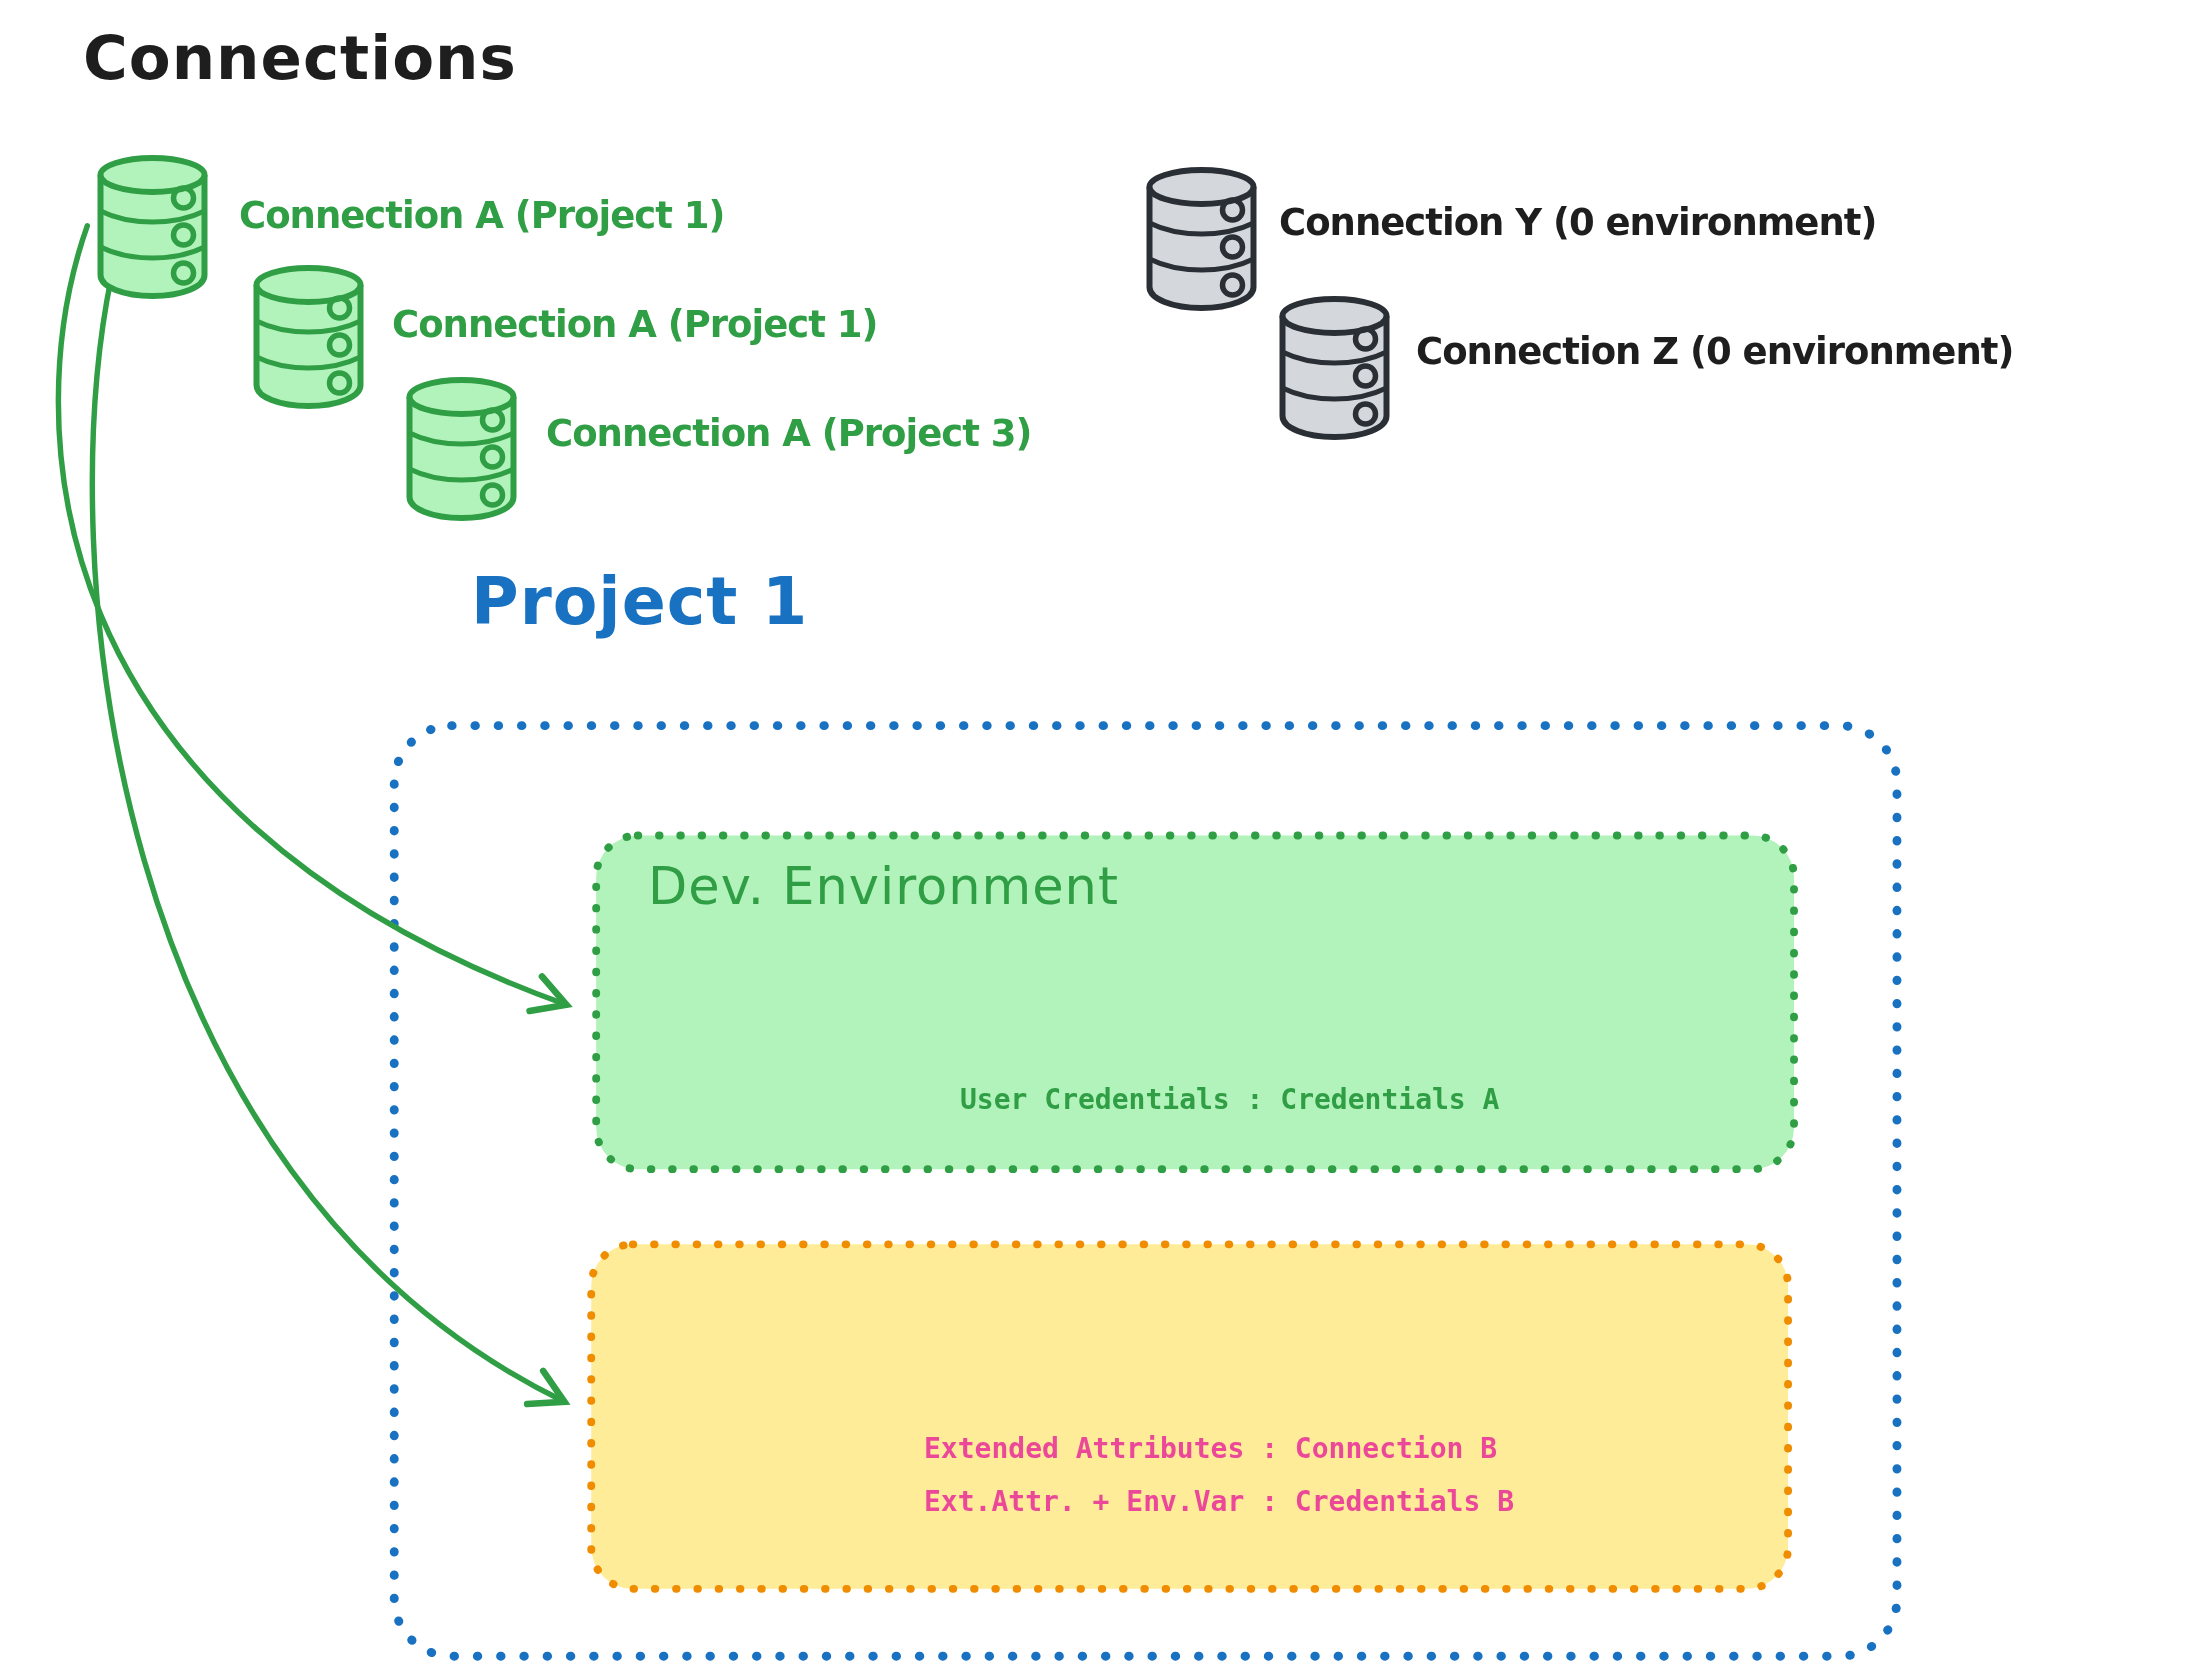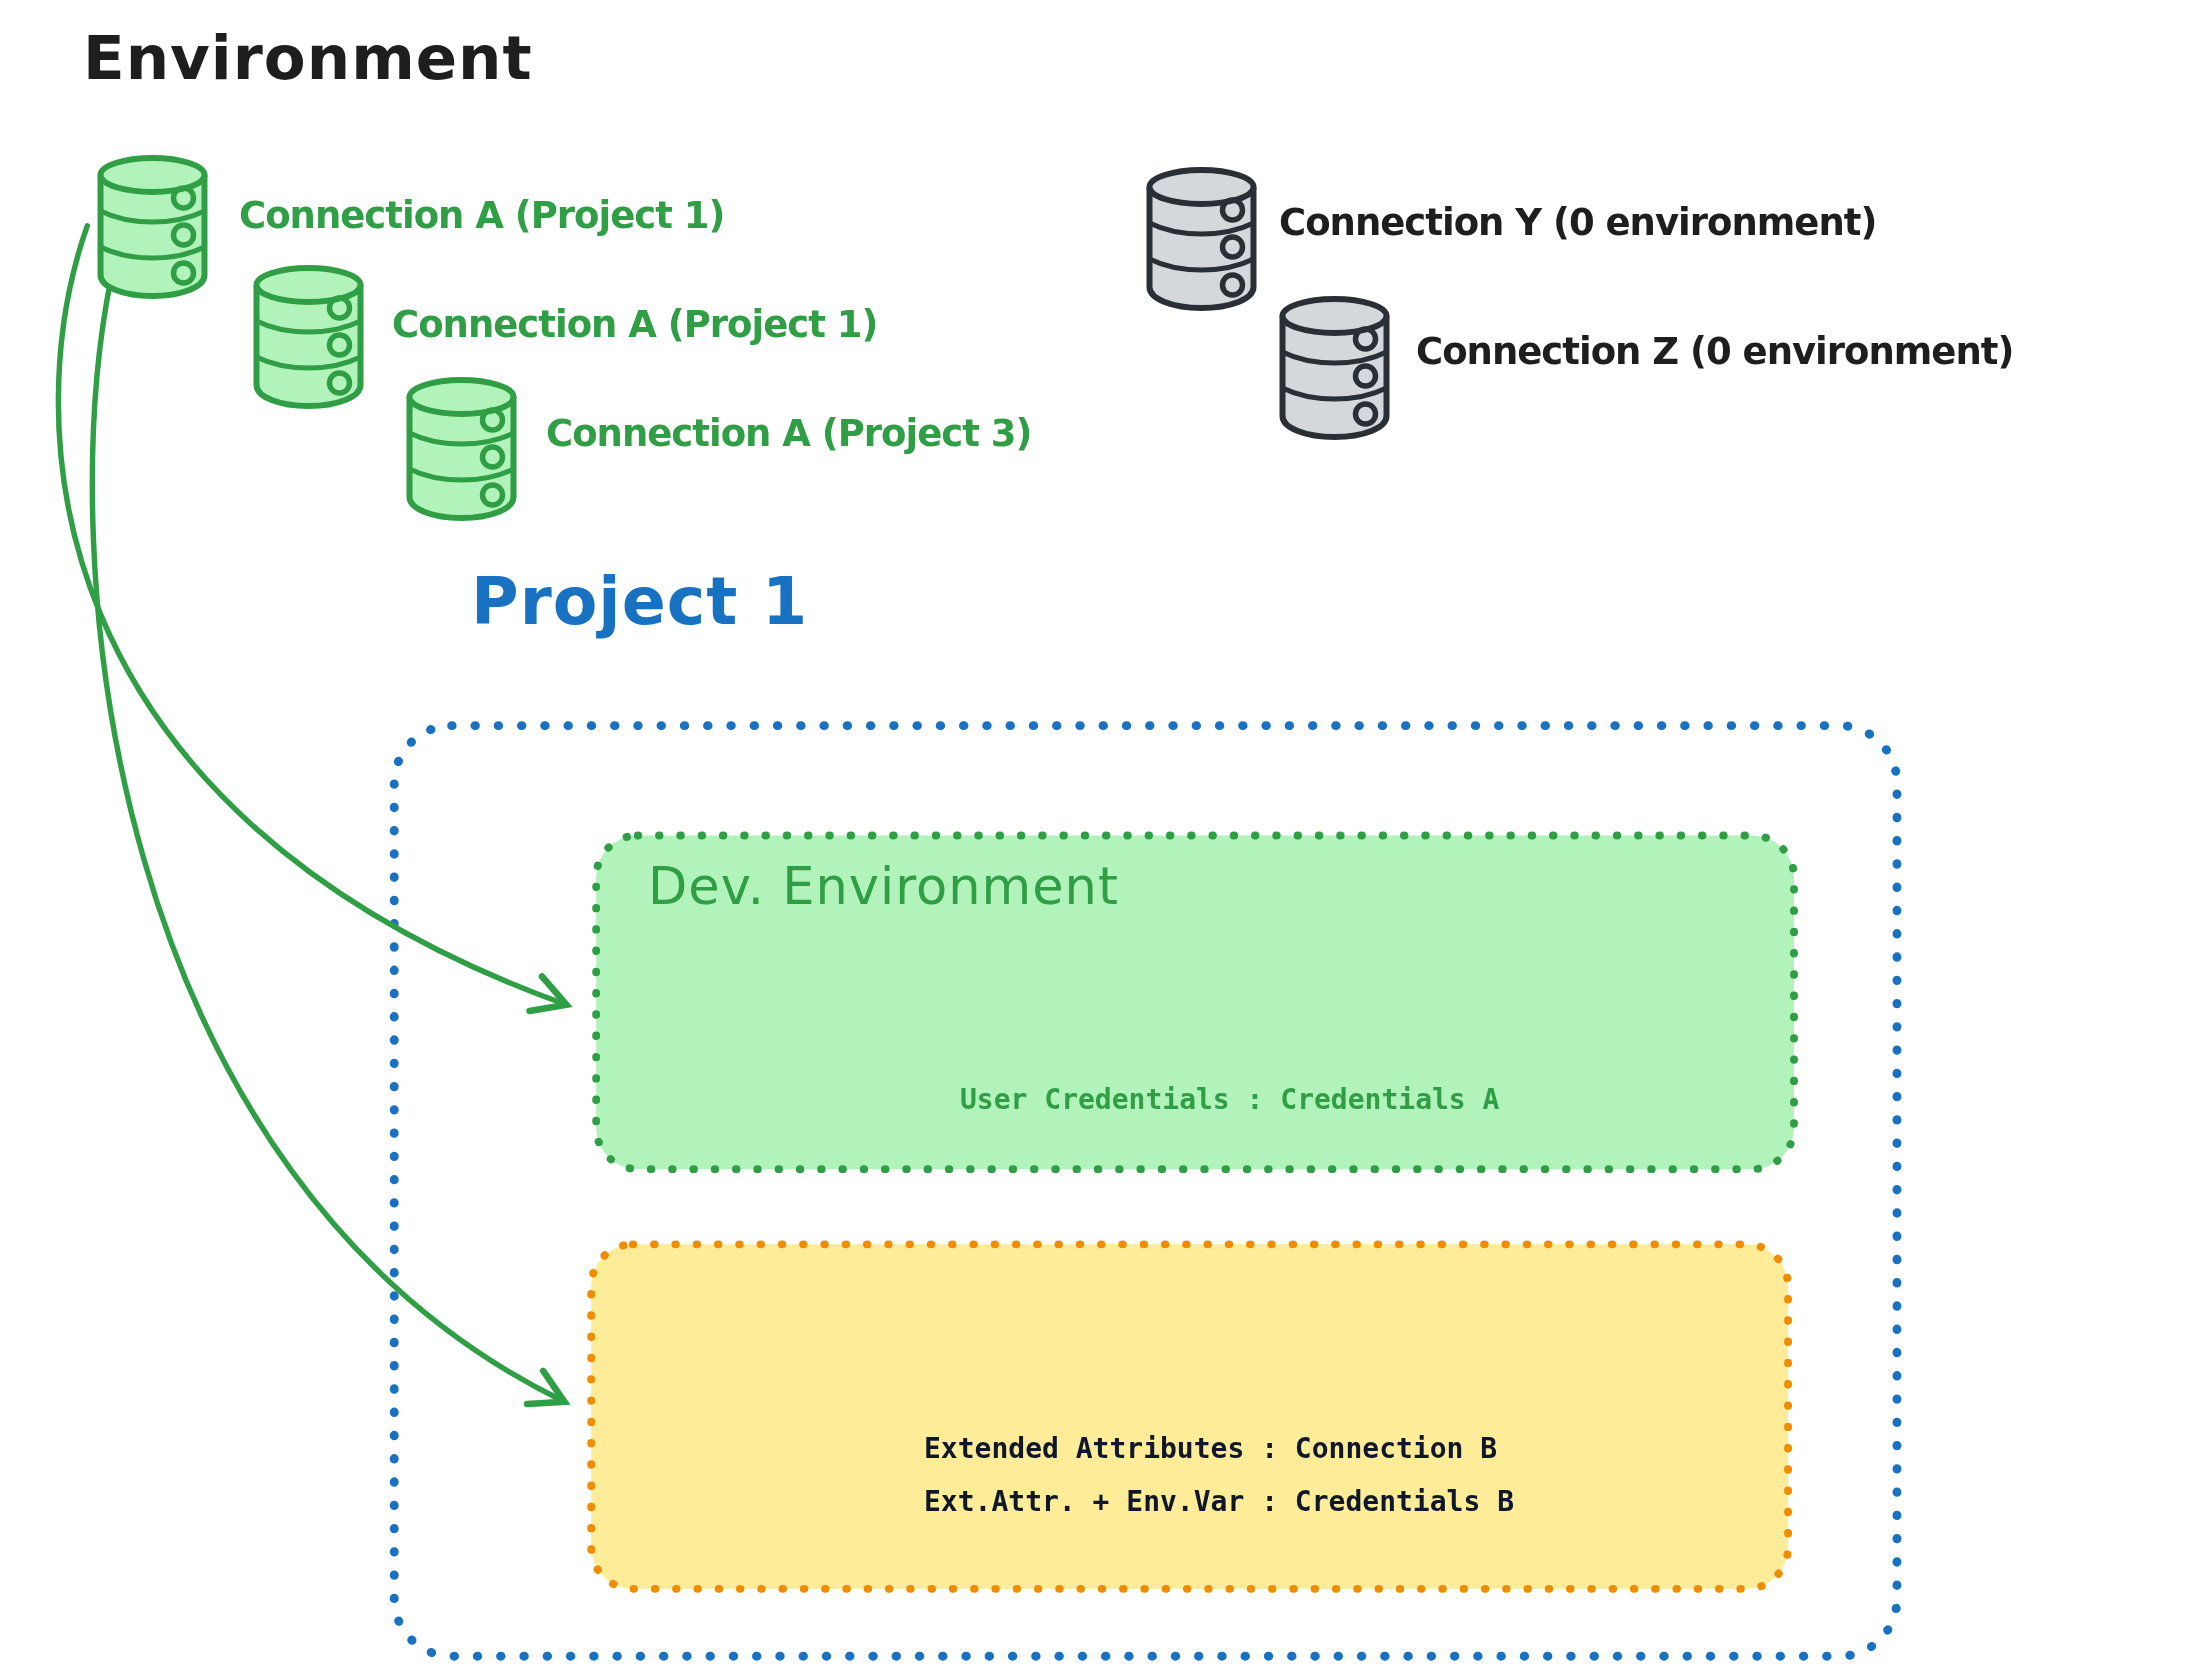--- a/index.html
+++ b/index.html
@@ -18,21 +18,21 @@
   .conn-dark  { color:#1e1e1e; }
 
   .project-title { left:471px; top:564px; font-size:65px; font-weight:700; color:#1971c2; letter-spacing:1px; }
 
   .env-title { font-size:51px; font-weight:400; letter-spacing:1px; }
   .dev-title  { left:648px; top:857px; color:#2f9e44; }
   .prod-title { left:655px; top:1275px; color:#f08c00; }
 
   .mono { font-family:"DejaVu Sans Mono", "Liberation Mono", monospace; font-weight:700; font-size:28px; }
   .dev-mapping { left:960px; top:1083px; color:#2f9e44; }
-  .prod-mappings { left:924px; top:1422px; color:#0f172a; line-height:53px; }
+  .prod-mappings { left:924px; top:1422px; color:#ec4899; line-height:53px; }
 
   .db { position:absolute; z-index:2; width:121px; height:152px; }
   .db-green { color:#2f9e44; --db-fill:#b2f2bb; }
   .db-gray  { color:#2a2f35; --db-fill:#d4d8dd; }
 </style>
 </head>
 <body>
 
 <div class="canvas">
 
@@ -60,21 +60,21 @@
     <rect x="398" y="733" width="1518" height="940" rx="58" fill="none" stroke="#1971c2" stroke-width="9" stroke-linecap="round" stroke-dasharray="0.5 23"></rect>
 
     <rect x="602" y="844" width="1210" height="337" rx="42" fill="#b2f2bb" stroke="#2f9e44" stroke-width="8" stroke-linecap="round" stroke-dasharray="0.5 21"></rect>
 
     <rect x="597" y="1257" width="1209" height="348" rx="42" fill="#ffec99" stroke="#f08c00" stroke-width="8" stroke-linecap="round" stroke-dasharray="0.5 21"></rect>
 
     <path d="M 88 228 C 20 420, 30 820, 572 1015" fill="none" stroke="#2f9e44" stroke-width="5.5" stroke-linecap="round" marker-end="url(#ah)"></path>
     <path d="M 112 281 C 55 560, 105 1190, 570 1416" fill="none" stroke="#2f9e44" stroke-width="5.5" stroke-linecap="round" marker-end="url(#ah)"></path>
   </svg>
 
-  <div class="txt main-title">Environment</div>
+  <div class="txt main-title">Connections</div>
 
   <svg class="db db-green" style="left:92px; top:149px" viewBox="0 0 122 154" width="121" height="152">
       <use href="#db-icon"></use>
     </svg>
   <svg class="db db-green" style="left:248px; top:259px" viewBox="0 0 122 154" width="121" height="152">
       <use href="#db-icon"></use>
     </svg>
   <svg class="db db-green" style="left:401px; top:371px" viewBox="0 0 122 154" width="121" height="152">
       <use href="#db-icon"></use>
     </svg>

